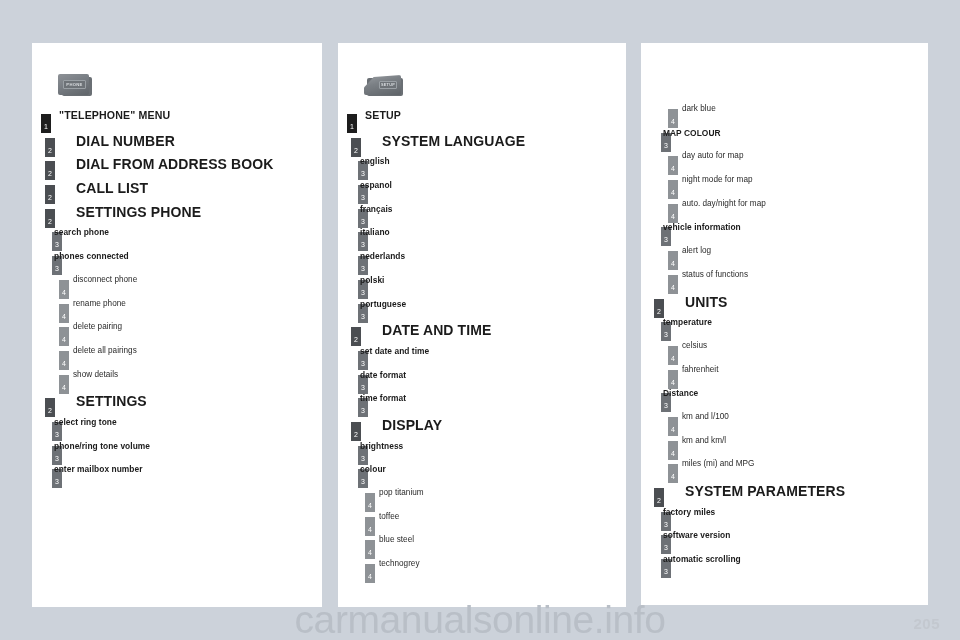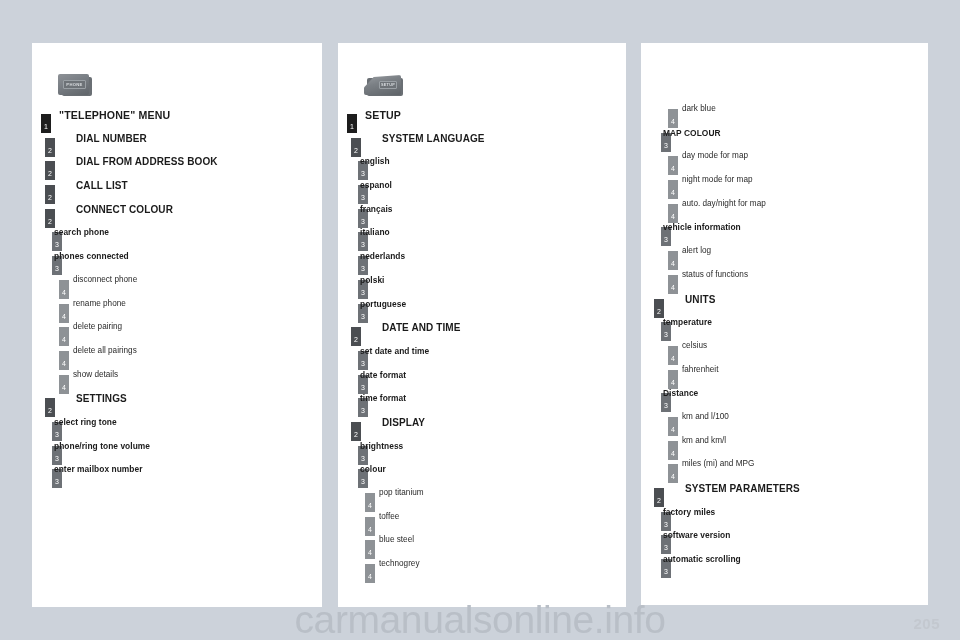--- a/index.html
+++ b/index.html
@@ -128,21 +128,21 @@
     position: absolute;
     white-space: nowrap;
     color: #1b1b1b;
   }
 
   
   .row.lv1 .badge { left: 9px;  top: 5px;  background: #1d1d1d; }
   .row.lv1 .label { left: 27px; top: 0px;  font-size: 10.6px; font-weight: bold; letter-spacing: 0.15px; }
 
   .row.lv2 .badge { left: 13px; top: 5px;  background: #4b4e52; }
-  .row.lv2 .label { left: 28px; top: 0px;  font-size: 10px;  font-weight: bold; letter-spacing: 0.1px; padding-left: 16px; }
+  .row.lv2 .label { left: 28px; top: 0px;  font-size: 14px;  font-weight: bold; letter-spacing: 0.1px; padding-left: 16px; }
 
   .row.lv3 .badge { left: 20px; top: 5px;  background: #6d7176; }
   .row.lv3 .label { left: 22px; top: 0px;  font-size: 8.4px;  font-weight: bold; letter-spacing: 0.05px; }
 
   .row.lv4 .badge { left: 27px; top: 5px;  background: #8e9296; }
   .row.lv4 .label { left: 41px; top: 0px;  font-size: 8.2px;  font-weight: normal; color: #2a2a2a; }
 
   
   .watermark {
     position: absolute;
@@ -195,21 +195,21 @@
           <div class="row lv2">
             <div class="badge">2</div>
             <div class="label">DIAL FROM ADDRESS BOOK</div>
           </div>
           <div class="row lv2">
             <div class="badge">2</div>
             <div class="label">CALL LIST</div>
           </div>
           <div class="row lv2">
             <div class="badge">2</div>
-            <div class="label">CONNECT COLOUR</div>
+            <div class="label">SETTINGS PHONE</div>
           </div>
           <div class="row lv3">
             <div class="badge">3</div>
             <div class="label">search phone</div>
           </div>
           <div class="row lv3">
             <div class="badge">3</div>
             <div class="label">phones connected</div>
           </div>
           <div class="row lv4">
@@ -350,21 +350,21 @@
           <div class="row lv4">
             <div class="badge">4</div>
             <div class="label">dark blue</div>
           </div>
           <div class="row lv3">
             <div class="badge">3</div>
             <div class="label">MAP COLOUR</div>
           </div>
           <div class="row lv4">
             <div class="badge">4</div>
-            <div class="label">day mode for map</div>
+            <div class="label">day auto for map</div>
           </div>
           <div class="row lv4">
             <div class="badge">4</div>
             <div class="label">night mode for map</div>
           </div>
           <div class="row lv4">
             <div class="badge">4</div>
             <div class="label">auto. day/night for map</div>
           </div>
           <div class="row lv3">

